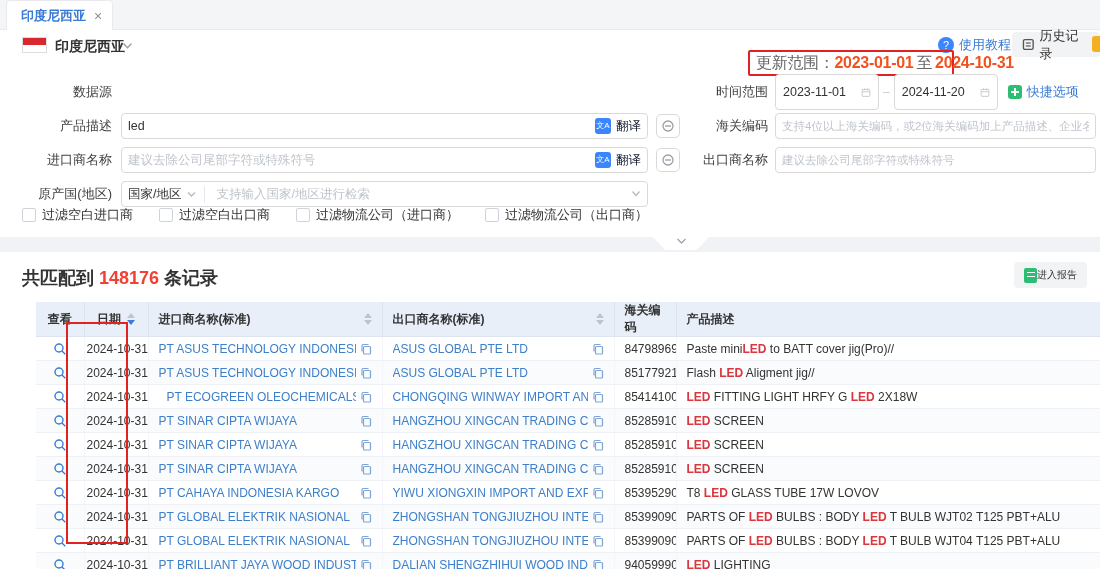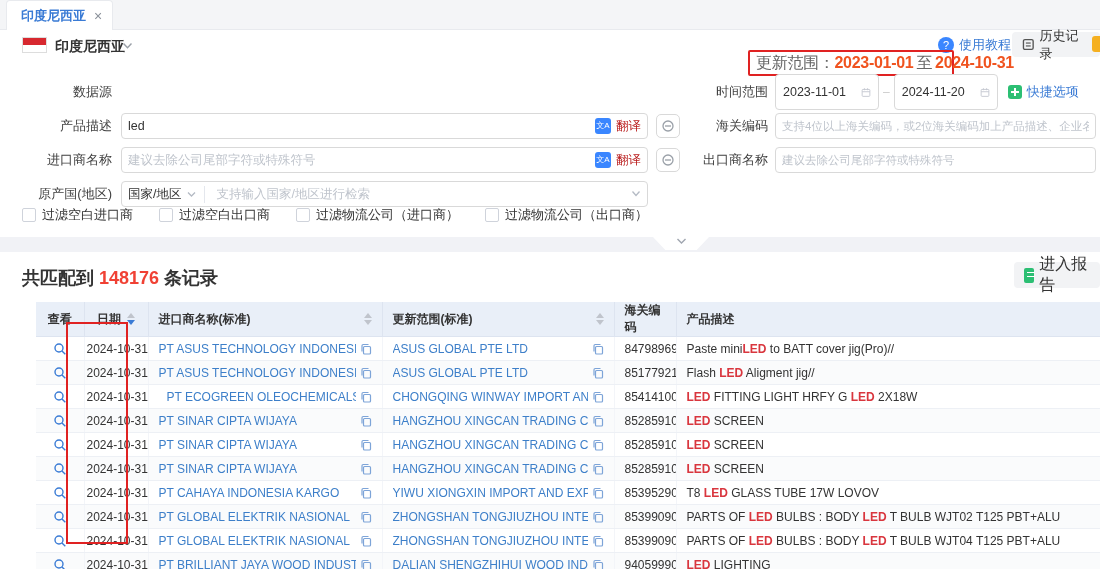--- a/index.html
+++ b/index.html
@@ -65,43 +65,43 @@
   .input-wrap { position:absolute; height:26px; border:1px solid #d9d9d9; border-radius:4px;
     background:#fff; display:flex; align-items:center; padding:0 6px; gap:5px; }
   .input-wrap input { border:none; outline:none; flex:1; font-size:12.5px; color:#333;
     font-family:inherit; min-width:0; }
   .input-wrap input::placeholder { color:#bfc4cc; }
   .iw-l { left:121px; width:527px; }
   .iw-r { left:775px; width:321px; }
   .iw-r input { font-size:11.5px; }
   .trans-icon { width:16px; height:16px; border-radius:3px; background:#3a86ff; color:#fff;
     font-size:8px; line-height:16px; text-align:center; flex:none; }
-  .trans-label { font-size:12.5px; color:#b91c1c; cursor:pointer; flex:none; }
+  .trans-label { font-size:12.5px; color:#0f172a; cursor:pointer; flex:none; }
   .exact-btn { position:absolute; left:656px; width:24px; height:24px; border:1px solid #d9d9d9;
     border-radius:5px; background:#fff; display:flex; align-items:center; justify-content:center;
     cursor:pointer; }
   .origin-select { display:flex; align-items:center; gap:6px; padding-right:8px;
     border-right:1px solid #e4e7ed; margin-right:6px; font-size:12.5px; color:#333; flex:none; cursor:pointer; }
 
   .filters { position:absolute; left:22px; top:206px; display:flex; gap:26px; align-items:center; }
   .filter { display:flex; align-items:center; gap:6px; font-size:13px; color:#333; cursor:pointer; }
   .cb { width:14px; height:14px; border:1px solid #cfd3db; border-radius:2px; background:#fff; flex:none; }
 
   
   #band { position:absolute; left:0; top:237px; width:1100px; height:15px; background:#f1f2f6; }
   #notch { position:absolute; left:653px; top:237px; width:56px; height:13px; background:#fff;
     clip-path:polygon(0 0,100% 0,78% 100%,22% 100%);
     display:flex; align-items:flex-start; justify-content:center; cursor:pointer; }
 
   
   #results { position:absolute; left:22px; top:266px; font-size:18px; font-weight:bold; color:#333; }
   #results .count { color:#f04134; margin:0 5px; }
   #report-btn { position:absolute; left:1014px; top:262px; height:26px; padding:0 10px;
-    background:#f2f3f5; border-radius:4px; display:flex; align-items:center; gap:5px;
-    font-size:16px; color:#333; cursor:pointer; }
+    background:#f2f3f5; border-radius:4px; display:flex; align-items:center; 
+    font-size:10px; color:#333; cursor:pointer; }
   .clip-icon { width:13px; height:15px; background:#2cbf73; border-radius:2px; position:relative; }
   .clip-icon:before { content:""; position:absolute; left:2.5px; top:4px; width:8px; height:1.5px; background:#fff; }
   .clip-icon:after  { content:""; position:absolute; left:2.5px; top:8px; width:8px; height:1.5px; background:#fff; }
 
   
   #tablebox { position:absolute; left:36px; top:302px; width:1080px; height:267px; overflow:hidden; }
   table { border-collapse:collapse; table-layout:fixed; width:1080px; font-size:12px; }
   thead th { background:#e9eff8; height:30px; font-size:12px; color:#333; font-weight:bold;
     border-right:1px solid #dde4f0; border-bottom:1px solid #dde4f0; padding:0 10px; text-align:left; }
   thead th:last-child { border-right:none; }
@@ -312,21 +312,21 @@
             <div class="thflex">
               <span>进口商名称(标准)</span>
               <span class="sorter">
                 <i class="car up"></i>
                 <i class="car dn"></i>
               </span>
             </div>
           </th>
         <th>
             <div class="thflex">
-              <span>更新范围(标准)</span>
+              <span>出口商名称(标准)</span>
               <span class="sorter">
                 <i class="car up"></i>
                 <i class="car dn"></i>
               </span>
             </div>
           </th>
         <th><span>海关编码</span></th>
         <th><span>产品描述</span></th>
       </tr>
     </thead>

